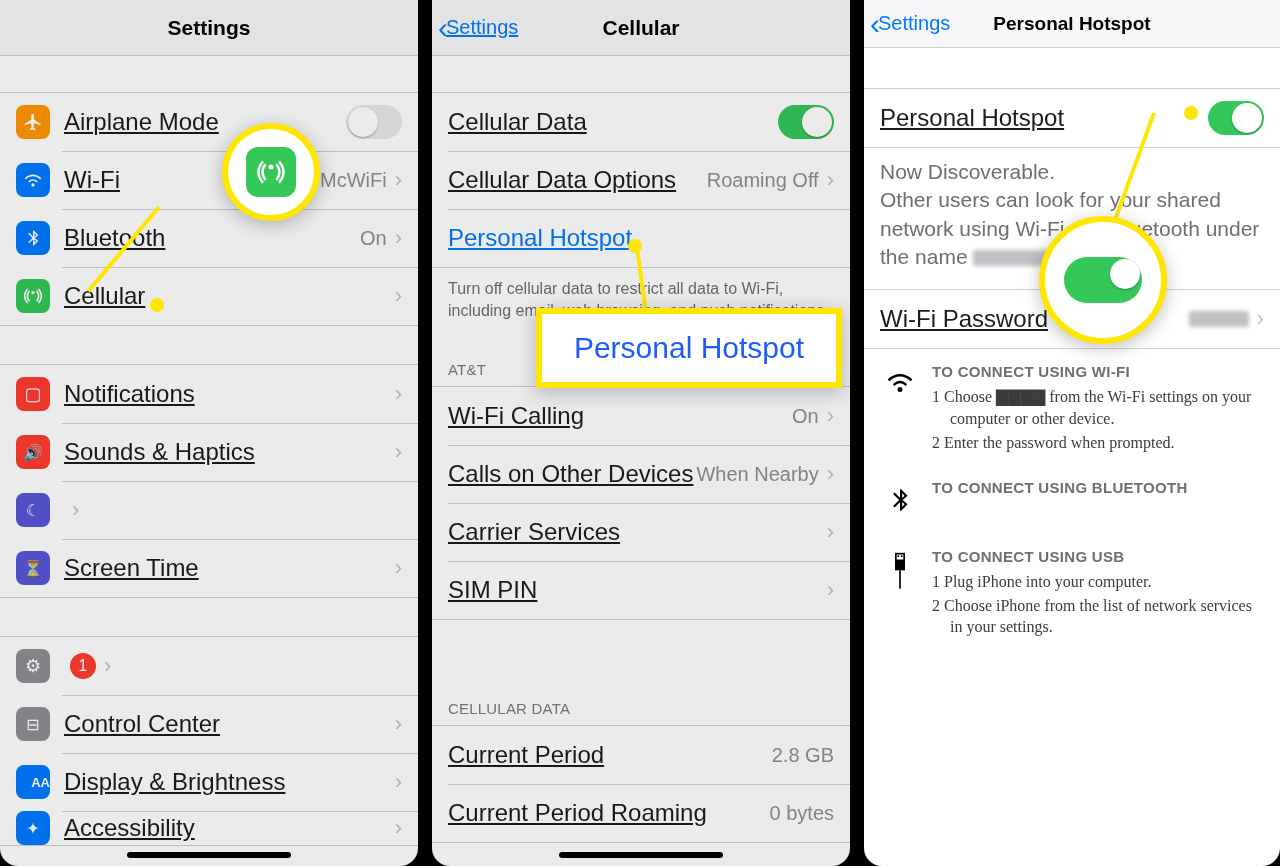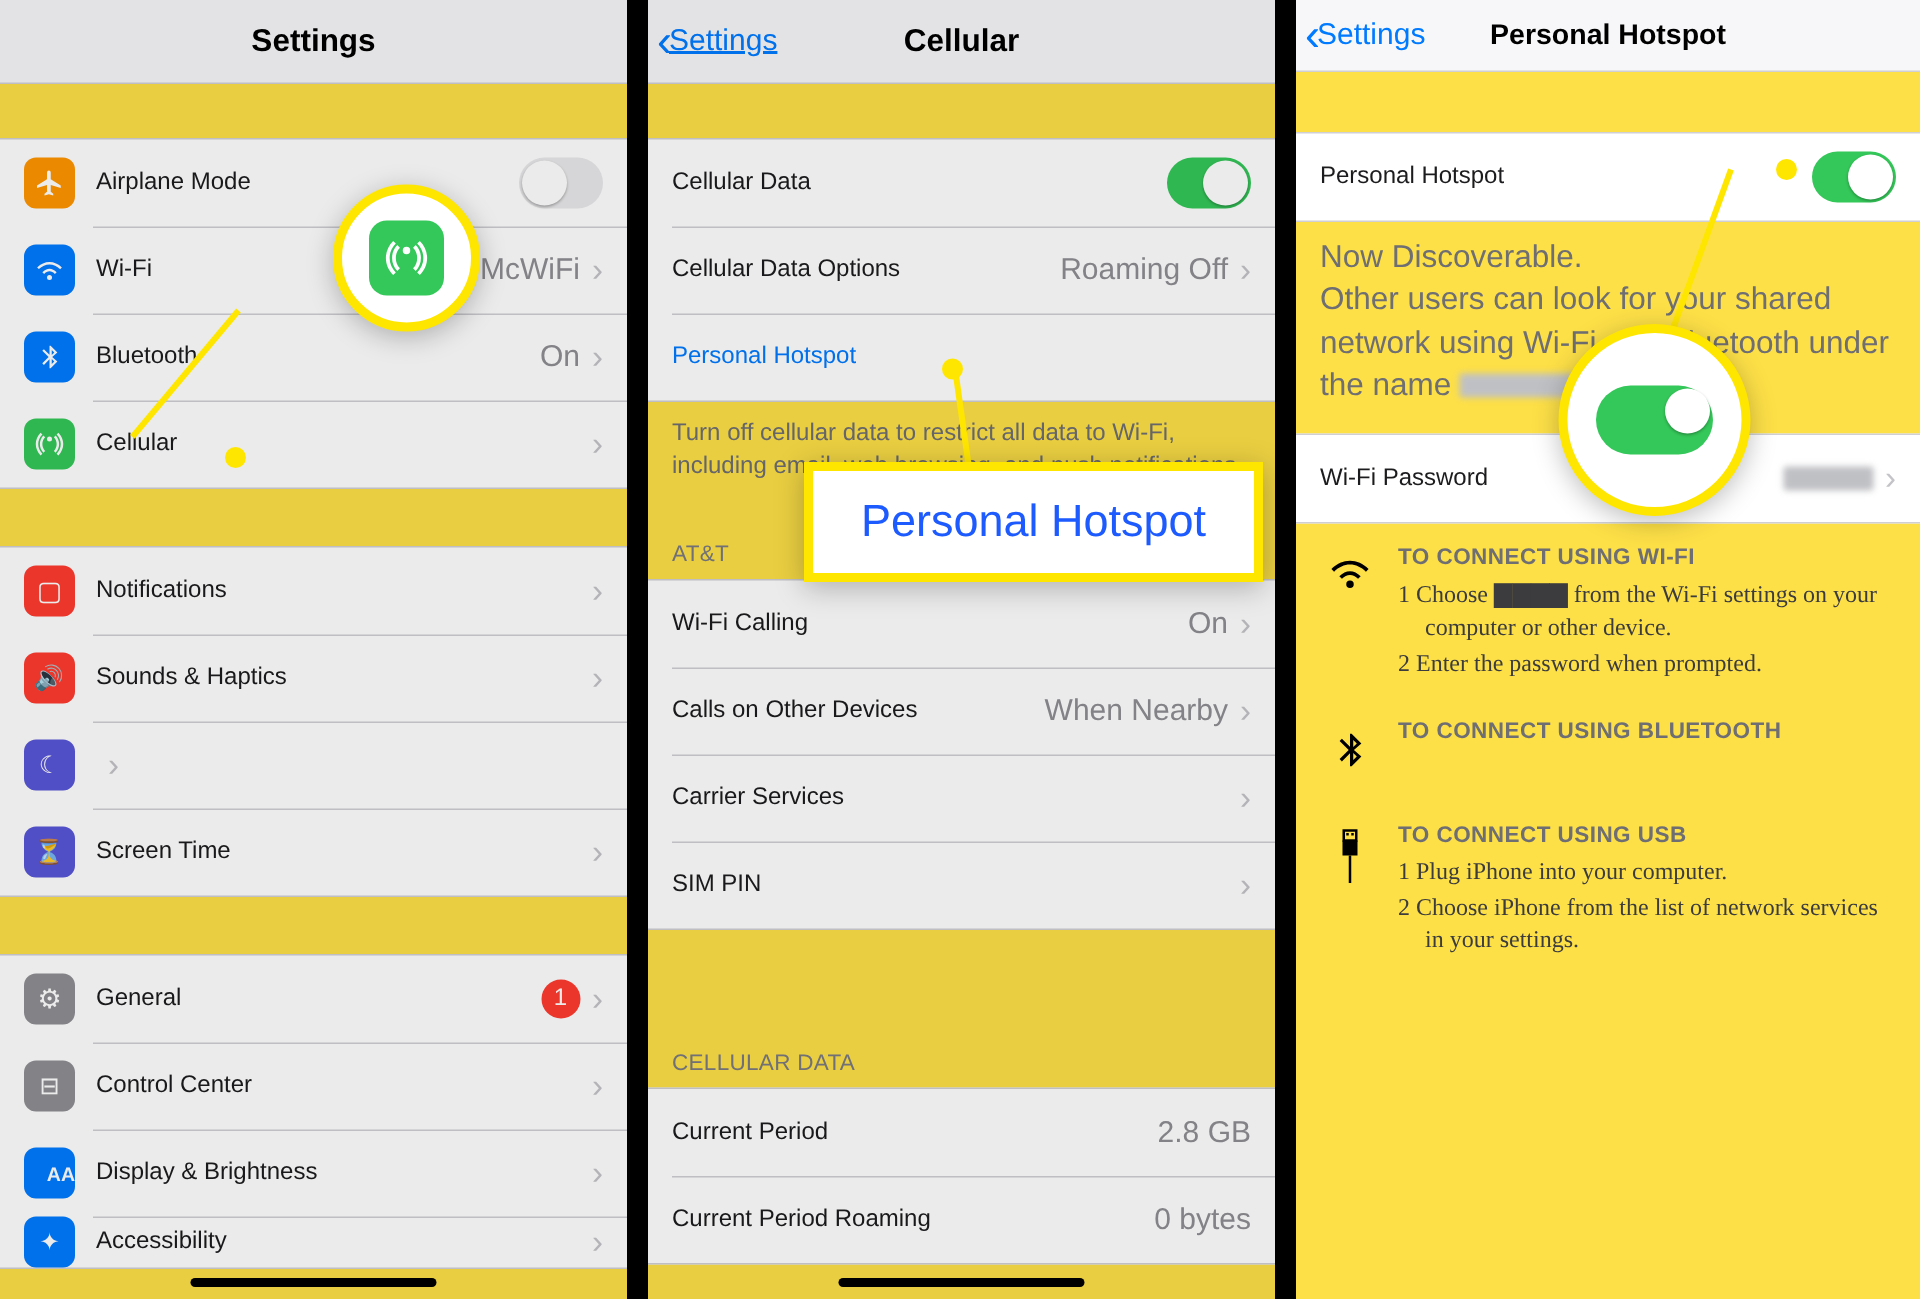--- a/index.html
+++ b/index.html
@@ -1,34 +1,34 @@
 <!DOCTYPE html>
 <html><head>
 <meta charset="utf-8">
 <style>
   * { margin:0; padding:0; box-sizing:border-box; font-family:-apple-system,"Helvetica Neue",Helvetica,Arial,sans-serif; }
   html,body { width:1280px; height:866px; background:#000; overflow:hidden; }
   .panels { display:flex; width:1280px; height:866px; }
-  .panel { position:relative; height:866px; background:#fde047; flex:0 0 auto; }
+  .panel { position:relative; height:866px; background:#ffffff; flex:0 0 auto;border-radius:18px; }
   .gap { width:14px; background:#000; flex:0 0 14px; }
   .p1 { width:418px; } .p2 { width:418px; } .p3 { width:416px; }
 
   
   .nav { position:relative; height:56px; background:#F7F7F9; border-bottom:1px solid #D0D0D4; display:flex; align-items:center; }
   .nav-title-center { position:absolute; left:0; right:0; text-align:center; font-weight:600; font-size:21px; }
   .nav-back { position:absolute; left:6px; display:flex; align-items:center; color:#007AFF; font-size:20px; }
   .chev-l { font-size:30px; line-height:1; margin-right:-2px; }
 
   
   .group { background:#FFFFFF; border-top:1px solid #D0D0D4; border-bottom:1px solid #D0D0D4; }
   .row { display:flex; align-items:center; min-height:58px; padding:0 16px; position:relative; }
   .row + .row::before { content:""; position:absolute; left:62px; right:0; top:0; height:1px; background:#D0D0D4; }
   .row.noicon + .row.noicon::before { left:16px; }
   .icon { width:34px; height:34px; border-radius:8px; display:flex; align-items:center; justify-content:center; margin-right:14px; flex:0 0 34px; color:#fff; }
-  .label { flex:1 1 auto; font-size:16px; color:#1C1C1E; }
+  .label { flex:1 1 auto; font-size:24px; color:#1C1C1E;text-decoration:underline; }
   .value { color:#8E8E93; font-size:20px; }
   .chev-r { color:#C4C4C8; font-size:22px; margin-left:8px; }
   .sect-hdr { font-size:15px; color:#7A7A80; padding:22px 16px 8px; text-transform:uppercase; letter-spacing:0.2px; }
   .foot { font-size:16px; color:#6E6E73; padding:10px 16px 18px; line-height:1.35; }
 
   
   .tog { width:56px; height:34px; border-radius:17px; position:relative; }
   .tog::after { content:""; position:absolute; width:30px; height:30px; background:#fff; border-radius:50%; top:2px; box-shadow:0 1px 2px rgba(0,0,0,0.3); }
   .tog.on { background:#34C759; } .tog.on::after { right:2px; }
   .tog.off { background:#E9E9EB; } .tog.off::after { left:2px; }
@@ -158,21 +158,20 @@
         <div class="chev-r">›</div>
       </div>
     </div>
 
     <div style="height:38px"></div>
     <div class="group">
       <div class="row">
         <div class="icon i-gen">
             <span style="font-size:18px">⚙</span>
           </div>
-        <div class="label">General</div>
         <div class="badge">1</div>
         <div class="chev-r">›</div>
       </div>
       <div class="row">
         <div class="icon i-cc">
             <span style="font-size:16px">⊟</span>
           </div>
         <div class="label">Control Center</div>
         <div class="chev-r">›</div>
       </div>

